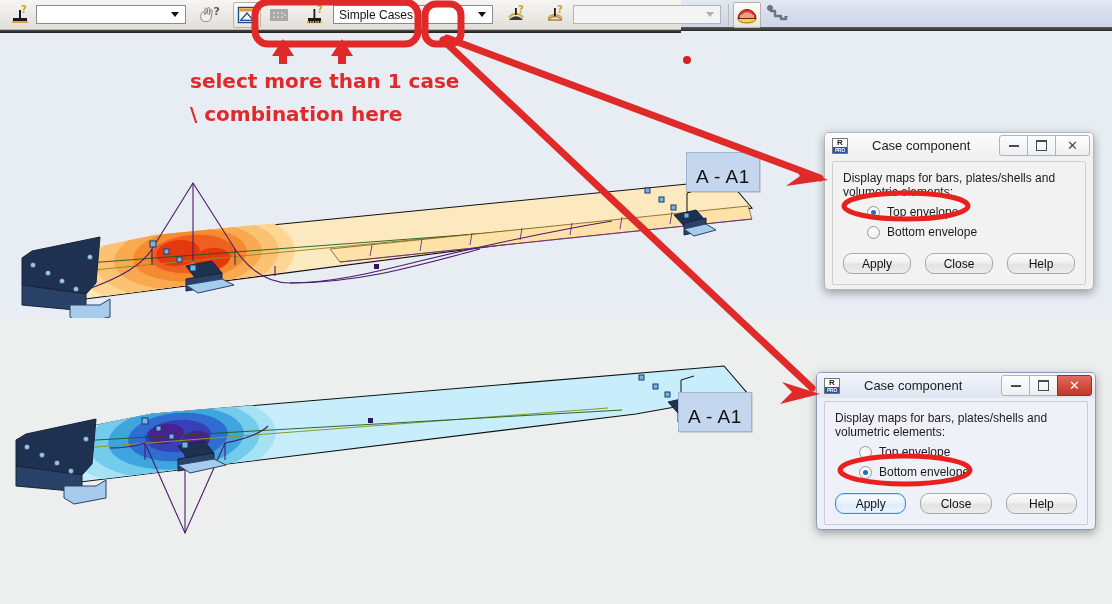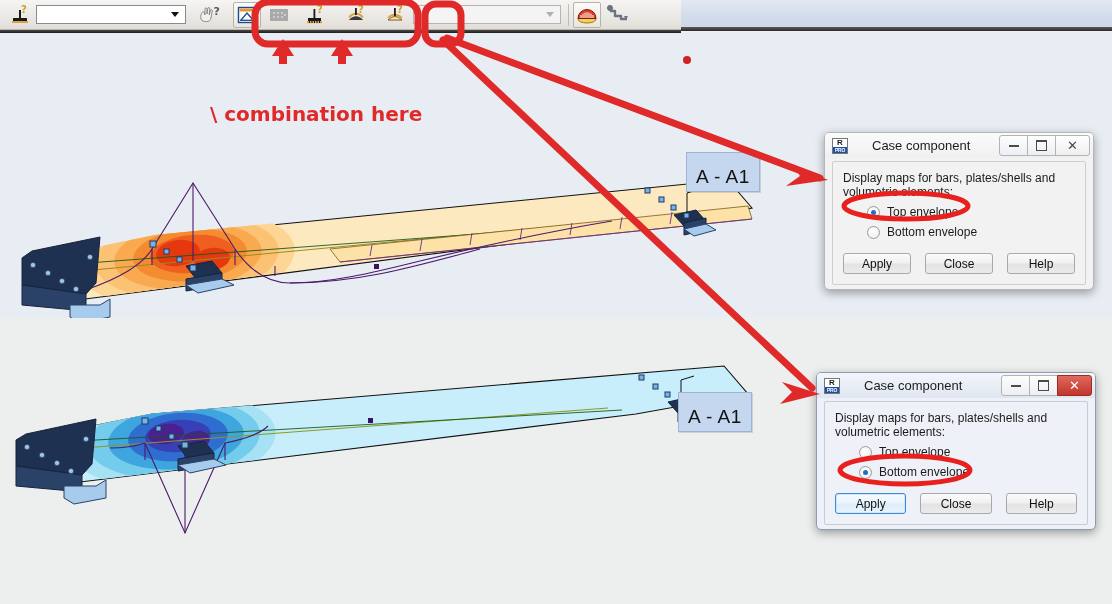--- a/index.html
+++ b/index.html
@@ -146,21 +146,21 @@
   .radio-row{display:flex;align-items:center;margin-left:24px;margin-top:6px;position:relative;}
   .radio{
     width:13px;height:13px;border-radius:50%;flex:none;
     border:1px solid #9a9a9a;background:radial-gradient(circle at 40% 35%,#ffffff,#eaeaea);
     display:flex;align-items:center;justify-content:center;box-sizing:border-box;
   }
   .radio.on::after{content:"";width:5px;height:5px;border-radius:50%;background:#1b6fc4;display:block;}
   .radio-label{font-size:12px;color:#1b1b1b;margin-left:7px;white-space:nowrap;}
   .dlg-actions{display:flex;gap:14px;margin-top:14px;justify-content:space-between;}
   .dlg-btn{
-    flex:1;height:21px;border:1px solid #a9a9a9;border-radius:3px;
+    flex:1;height:21px;border:1px solid #a9a9a9;border-radius:9px;
     background:linear-gradient(to bottom,#fbfbfb 0%,#f0f0f0 48%,#e3e3e3 52%,#ebebeb 100%);
     font-size:12px;color:#111;display:flex;align-items:center;justify-content:center;
     box-sizing:border-box;
   }
   .dlg-btn.default{
     border:1px solid #3c8ad0;
     box-shadow:inset 0 0 0 1px #cfe6fb;
     background:linear-gradient(to bottom,#f7fbff 0%,#eaf4fd 48%,#dcedfb 52%,#e9f4fe 100%);
   }
 </style>
@@ -240,20 +240,26 @@
             <line x1="6" y1="16" x2="6" y2="18"></line>
           <line x1="8.5" y1="16" x2="8.5" y2="18"></line>
             <line x1="11" y1="16" x2="11" y2="18"></line>
           <line x1="13.5" y1="16" x2="13.5" y2="18"></line>
         </g>
         <rect x="7.5" y="4" width="1.8" height="9" fill="#1a1a1a"></rect>
         <text x="11" y="8" font-size="10" font-weight="bold" fill="#c8a32a" font-family="DejaVu Sans, sans-serif">?</text>
       </svg>
     </div>
 
+    <div class="tb-combo w2">
+      <span class="tb-combo-text">Simple Cases</span>
+      <span class="combo-arrow">
+          <i></i>
+        </span>
+    </div>
 
     <div style="width:11px;flex:none;"></div>
 
     <div class="tb-btn">
       <svg width="24" height="20" viewBox="0 0 24 20">
         <path d="M2 15 C6 10 12 10 16 15 Z" fill="#3a3a3a"></path>
         <path d="M2 12.5 C6 7.5 12 7.5 16 12.5" fill="none" stroke="#d9a441" stroke-width="2"></path>
         <rect x="8" y="3" width="1.8" height="7" fill="#1a1a1a"></rect>
         <text x="11" y="7.5" font-size="10" font-weight="bold" fill="#c8a32a" font-family="DejaVu Sans, sans-serif">?</text>
       </svg>
@@ -471,21 +477,22 @@
       </g>
       <rect x="368" y="100" width="5" height="5" fill="#3a1060"></rect>
 
       <polyline points="681,82 681,62 694,58" fill="none" stroke="#111" stroke-width="1"></polyline>
     </svg>
   </div>
 
   <div class="sec-label" style="left:686px;top:152px;">A - A1</div>
   <div class="sec-label" style="left:678px;top:392px;">A - A1</div>
 
-  <div class="annot" style="left:190px;top:101px;margin-left:20px;">\ combination here</div>
+  <div class="annot" style="left:190px;top:68px;">select more than 1 case</div>
+  <div class="annot" style="left:190px;top:101px;">\ combination here</div>
 
   <div class="dialog inactive" id="dlg0" style="left:824px;top:132px;width:270px;height:158px;">
     <div class="dlg-titlebar">
       <span class="dlg-icon">
         <span class="ic-top">R</span>
         <span class="ic-bot">PRO</span>
       </span>
       <span class="dlg-title">Case component</span>
       <span class="dlg-btns">
         <span class="win-btn min">

